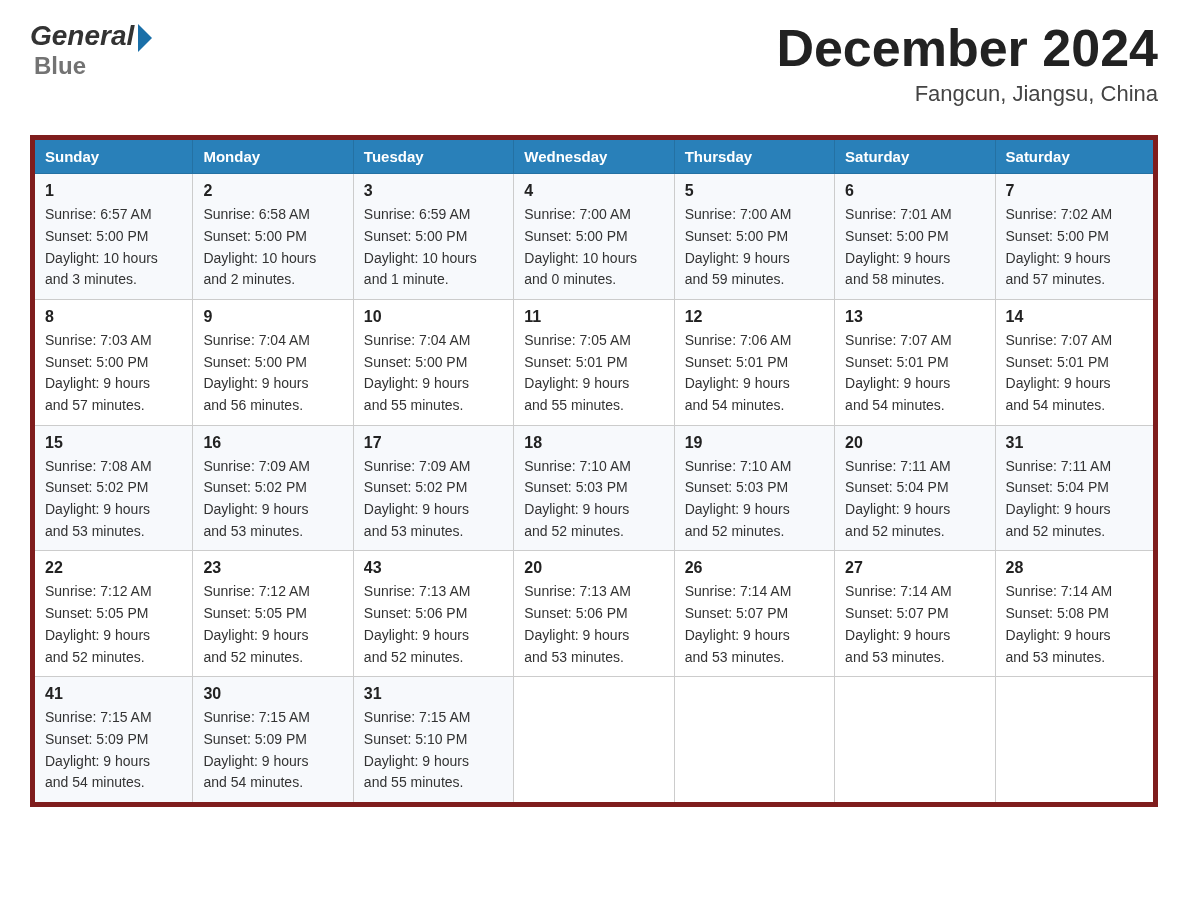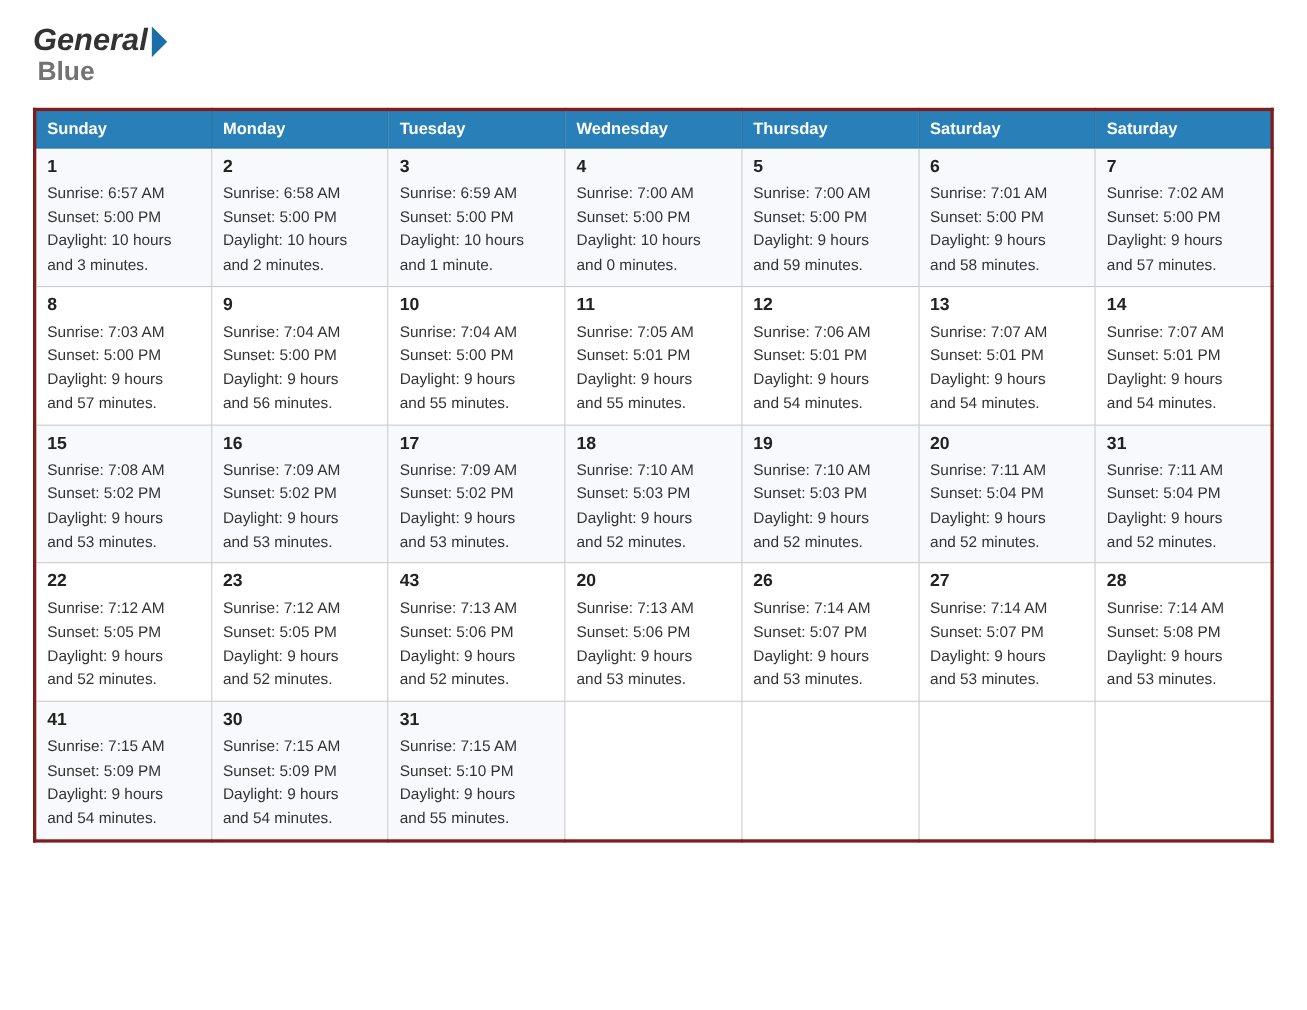--- a/index.html
+++ b/index.html
@@ -8,21 +8,21 @@
       background: #fff;
       color: #222;
       width: 1188px;
       min-height: 918px;
       padding: 20px 30px;
     }
     .header {
       display: flex;
       justify-content: space-between;
       align-items: flex-start;
-      margin-bottom: 18px;
+      margin-bottom: 28px;
     }
     .logo {
       display: flex;
       align-items: center;
       gap: 0px;
     }
     .logo-text-general {
       font-size: 28px;
       font-weight: bold;
       color: #333;
@@ -66,21 +66,21 @@
     }
     .title-block h2 {
       font-size: 22px;
       font-weight: normal;
       color: #444;
       margin-top: 4px;
     }
     .calendar {
       width: 100%;
       border-collapse: collapse;
-      border: 3px solid #7f1d1d;
+      border: 5px solid #7f1d1d;
     }
     .calendar thead tr th {
       background: #2980b9;
       color: #fff;
       font-size: 15px;
       font-weight: bold;
       padding: 8px 10px;
       text-align: left;
       border: 1px solid #2471a3;
     }
@@ -120,20 +120,24 @@
     <div class="logo-combined">
       <div class="logo-row1">
         <span class="logo-text-general">General</span>
         <div class="logo-arrow"></div>
       </div>
       <div class="logo-row2">
         <span class="logo-text-blue">Blue</span>
       </div>
     </div>
   </div>
+  <div class="title-block">
+    <h1>December 2024</h1>
+    <h2>Fangcun, Jiangsu, China</h2>
+  </div>
 </div>
 
 <table class="calendar">
   <thead>
     <tr>
     <th>Sunday</th>
         <th>Monday</th>
         <th>Tuesday</th>
         <th>Wednesday</th>
         <th>Thursday</th>

